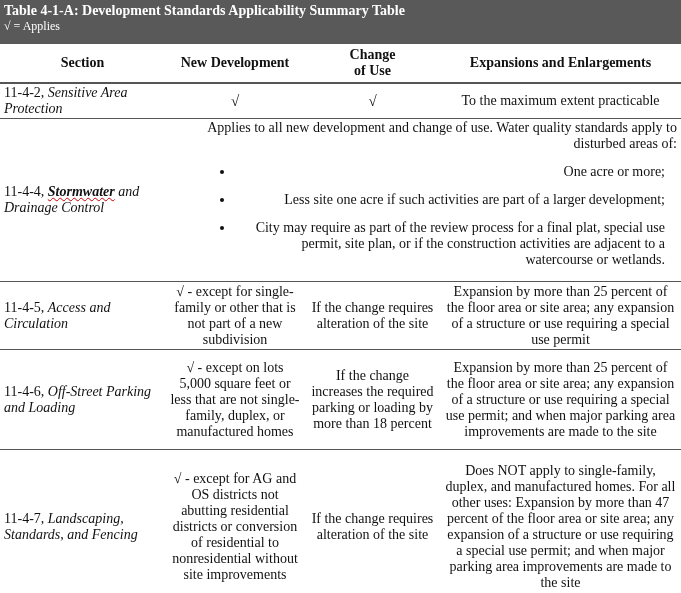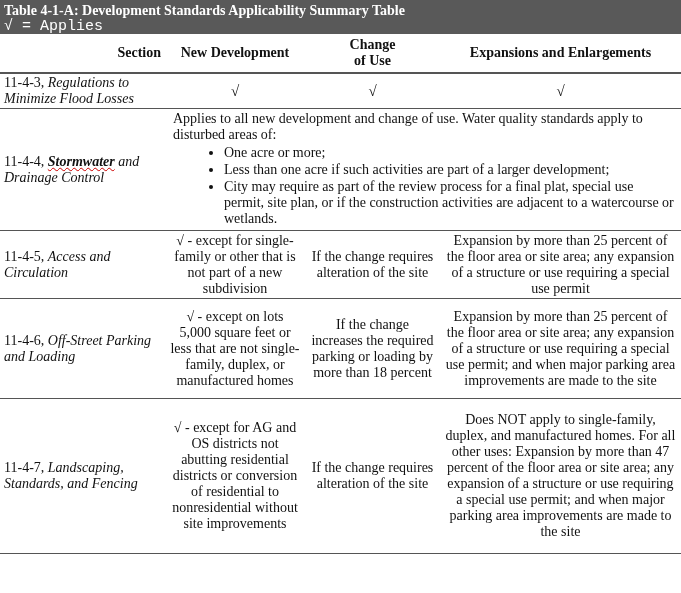--- a/index.html
+++ b/index.html
@@ -1,30 +1,30 @@
 <!DOCTYPE html>
 <html><head>
 <meta charset="utf-8">
 <style>
   html, body { margin: 0; padding: 0; background: #ffffff; }
   body { width: 681px; height: 593px; overflow: hidden; font-family: "Liberation Serif", serif; color: #111; }
-  .title-bar { background: #595959; color: #ffffff; padding: 3px 4px 1px 4px; height: 34px; box-sizing: border-box; }
+  .title-bar { background: #595959; color: #ffffff; padding: 3px 4px 1px 4px; height: 44px; box-sizing: border-box; }
   .title-bar .t1 { font-weight: bold; font-size: 14px; line-height: 16px; }
-  .title-bar .t2 { font-size: 15px; line-height: 15px; font-family: Liberation Mono, monospace; }
+  .title-bar .t2 { font-size: 12px; line-height: 15px; }
   table { border-collapse: collapse; width: 681px; table-layout: fixed; }
   col.c1 { width: 165px; } col.c2 { width: 140px; } col.c3 { width: 135px; } col.c4 { width: 241px; }
   th { font-weight: bold; font-size: 14px; line-height: 16px; vertical-align: middle; padding: 3px 4px; border-bottom: 2px solid #555; }
-  th.left { text-align: right; }
+  th.left { text-align: center; }
   td { font-size: 14px; line-height: 16px; padding: 1px 4px; vertical-align: middle; border-bottom: 1.5px solid #555; text-align: center; }
   td.sec { text-align: left; }
   td.sec i { font-style: italic; }
-  td.wide { text-align: left; padding-left: 8px; }
+  td.wide { text-align: right; padding-left: 8px; }
   .chk { font-size: 15px; }
   ul { margin: 2px 0 0 0; padding-left: 50px; }
-  ul li { margin: 1px; list-style: disc; }
+  ul li { margin: 12px; list-style: disc; }
   .spell { text-decoration: underline wavy #cc0000; text-decoration-thickness: 1px; font-weight: bold; }
 </style>
 </head>
 <body>
 
 <div class="title-bar">
   <div class="t1">Table 4-1-A: Development Standards Applicability Summary Table</div>
   <div class="t2">√ = Applies</div>
 </div>
 
@@ -38,32 +38,32 @@
   <thead>
     <tr>
       <th class="left">Section</th>
       <th>New Development</th>
       <th><span>Change</span><br><span>of Use</span></th>
       <th>Expansions and Enlargements</th>
     </tr>
   </thead>
   <tbody>
     <tr style="height:33px">
-      <td class="sec"><span>11-4-3, </span><i>Regulations to Minimize Flood Losses</i></td>
+      <td class="sec"><span>11-4-2, </span><i>Sensitive Area Protection</i></td>
       <td class="chk">√</td>
       <td class="chk">√</td>
-      <td class="chk">√</td>
+      <td>To the maximum extent practicable</td>
     </tr>
     <tr style="height:122px">
       <td class="sec"><span>11-4-4, </span><i><span class="spell">Stormwater</span><span> and Drainage Control</span></i></td>
       <td colspan="3" class="wide">
         <div>Applies to all new development and change of use. Water quality standards apply to disturbed areas of:</div>
         <ul>
           <li>One acre or more;</li>
-          <li>Less than one acre if such activities are part of a larger development;</li>
+          <li>Less site one acre if such activities are part of a larger development;</li>
           <li>City may require as part of the review process for a final plat, special use permit, site plan, or if the construction activities are adjacent to a watercourse or wetlands.</li>
         </ul>
       </td>
     </tr>
     <tr style="height:68px">
       <td class="sec"><span>11-4-5, </span><i>Access and Circulation</i></td>
       <td>√ - except for single-family or other that is not part of a new subdivision</td>
       <td>If the change requires alteration of the site</td>
       <td>Expansion by more than 25 percent of the floor area or site area; any expansion of a structure or use requiring a special use permit</td>
     </tr>

